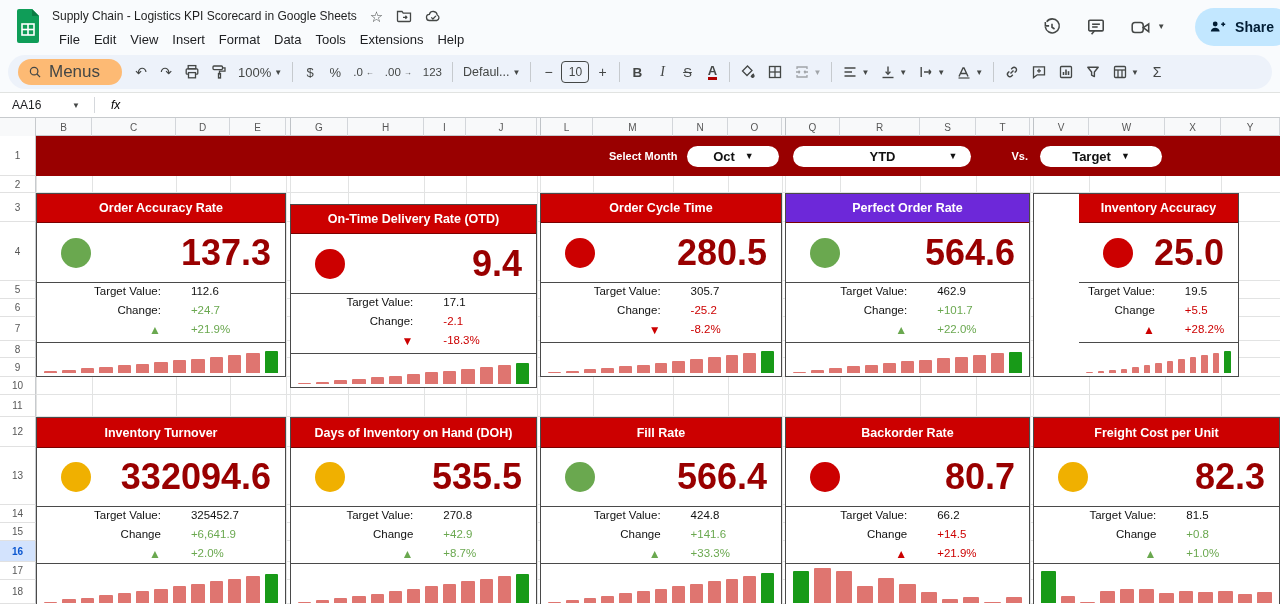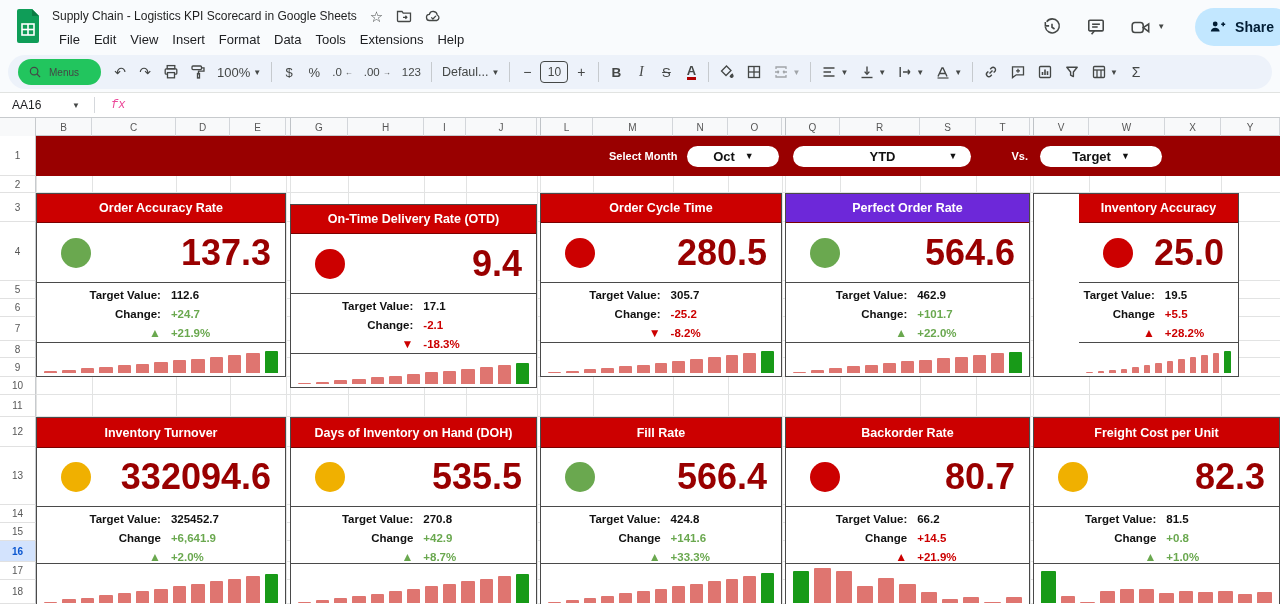--- a/index.html
+++ b/index.html
@@ -21,43 +21,43 @@
                 background:#C2E7FF; color:#001D35; border-radius:19px; font-size:14px; font-weight:bold;
                 margin-left:6px; margin-right:-12px; white-space:nowrap; }
   svg.ic { display:block; }
 
   
   .toolbar-row { height:38px; padding:1px 8px 3px; background:#F9FBFD; }
   .toolbar { height:34px; background:#EDF2FA; border-radius:17px; display:flex; align-items:center;
              padding:0 10px; gap:1px; color:#444746; }
   .tbtn { display:flex; align-items:center; justify-content:center; min-width:24px; height:26px;
           padding:0 5px; border-radius:4px; gap:3px; font-size:13px; color:#444746; }
-  .menus-pill { background:#22c55e; border-radius:13px; height:26px; display:flex; align-items:center;
-                gap:7px; padding:0 22px 0 10px; margin-right:6px; font-size:10px; color:#444746; }
+  .menus-pill { background:#fdba74; border-radius:13px; height:26px; display:flex; align-items:center;
+                gap:7px; padding:0 22px 0 10px; margin-right:6px; font-size:17px; color:#444746; }
   .sep { width:1px; height:20px; background:#C6CACE; margin:0 4px; flex:none; }
   .caret { font-size:8px; color:#444746; }
   .glyph { font-size:14px; line-height:1; }
   .txt-sm { font-size:11.5px; }
   .sub-arr { font-size:8px; vertical-align:-3px; }
   .bold-g { font-weight:bold; font-size:13.5px; }
   .ital-g { font-style:italic; font-family:"Liberation Serif", serif; font-size:14px; }
   .strike-g { text-decoration:line-through; font-size:13px; }
   .acolor-g { font-size:13px; font-weight:bold; border-bottom:3px solid #B10000; line-height:1.05; }
   .size-box { width:28px; height:22px; border:1.5px solid #444746; border-radius:4px; display:flex;
               align-items:center; justify-content:center; font-size:12px; }
   .font-name { font-size:12.5px; max-width:52px; overflow:hidden; white-space:nowrap; }
   .dim { opacity:.45; }
 
   
   .formula-bar { height:26px; background:#fff; border-top:1px solid #E1E3E1; border-bottom:1px solid #C7CACD;
                  display:flex; align-items:center; }
   .name-box { width:88px; display:flex; align-items:center; justify-content:space-between;
               padding:0 8px 0 12px; font-size:12px; color:#202124; }
   .fx-div { width:1px; height:16px; background:#D5D8DC; margin:0 6px; }
-  .fx { font-family:Liberation Mono, monospace; font-style:italic; color:#ec4899; font-size:12px; margin:0 10px; }
+  .fx { font-family:Liberation Sans, sans-serif; font-style:italic; color:#000000; font-size:12px; margin:0 10px; }
 
   
   .col-headers { position:relative; height:18px; background:#F8F9FA; border-bottom:1px solid #C7CACD; }
   .corner { position:absolute; left:0; top:0; width:36px; height:18px; background:#F8F9FA; border-right:1px solid #C7CACD; }
   .colh { position:absolute; top:0; height:18px; font-size:10px; color:#575757; display:flex; align-items:center;
           justify-content:center; border-right:1px solid #D3D6DA; }
   .colh.gapL { border-left:1px solid #BFC3C7; }
   .grid-body { position:relative; height:468px; background:#fff; overflow:hidden; }
   .rowh { position:absolute; left:0; width:36px; background:#fff; border-right:1px solid #C7CACD;
           border-bottom:1px solid #E1E1E1; font-size:10px; color:#575757; display:flex; align-items:center; justify-content:center; }
@@ -81,21 +81,21 @@
 
   
   .card { position:absolute; background:#fff; border:1.5px solid #4a4a4a; z-index:6; display:flex; flex-direction:column; }
   .card-header { background:#CC0000; color:#fff; font-weight:bold; font-size:12.5px; display:flex;
                  align-items:center; justify-content:center; flex:none; border-bottom:1px solid #7a0000; white-space:nowrap; }
   .card-value { position:relative; flex:none; }
   .dot { position:absolute; left:24px; top:50%; transform:translateY(-50%); width:30px; height:30px; border-radius:50%; }
   .big-value { position:absolute; right:14px; top:50%; transform:translateY(-50%); font-size:36px;
                font-weight:bold; color:#990000; white-space:nowrap; }
   .card-stats { flex:none; border-top:1.5px solid #4a4a4a; padding-top:2px; }
-  .stat-row { display:flex; height:19px; align-items:center; font-size:11.5px; font-weight:bold; color:#111; }
+  .stat-row { display:flex; height:19px; align-items:flex-start; font-size:11.5px; font-weight:normal; color:#111;gap:20px; }
   .stat-lbl { flex:0 0 54%; text-align:right; padding-right:10px; white-space:nowrap; }
   .stat-val { flex:1; text-align:left; white-space:nowrap; }
   .arrow { font-size:12px; }
   .card-chart { flex:1; border-top:1.5px solid #4a4a4a; display:flex; align-items:flex-end; gap:5px;
                 padding:3px 7px 3px; overflow:hidden; }
   .bar { flex:1; border-radius:1px 1px 0 0; }
 </style>
 </head>
 <body>
 

